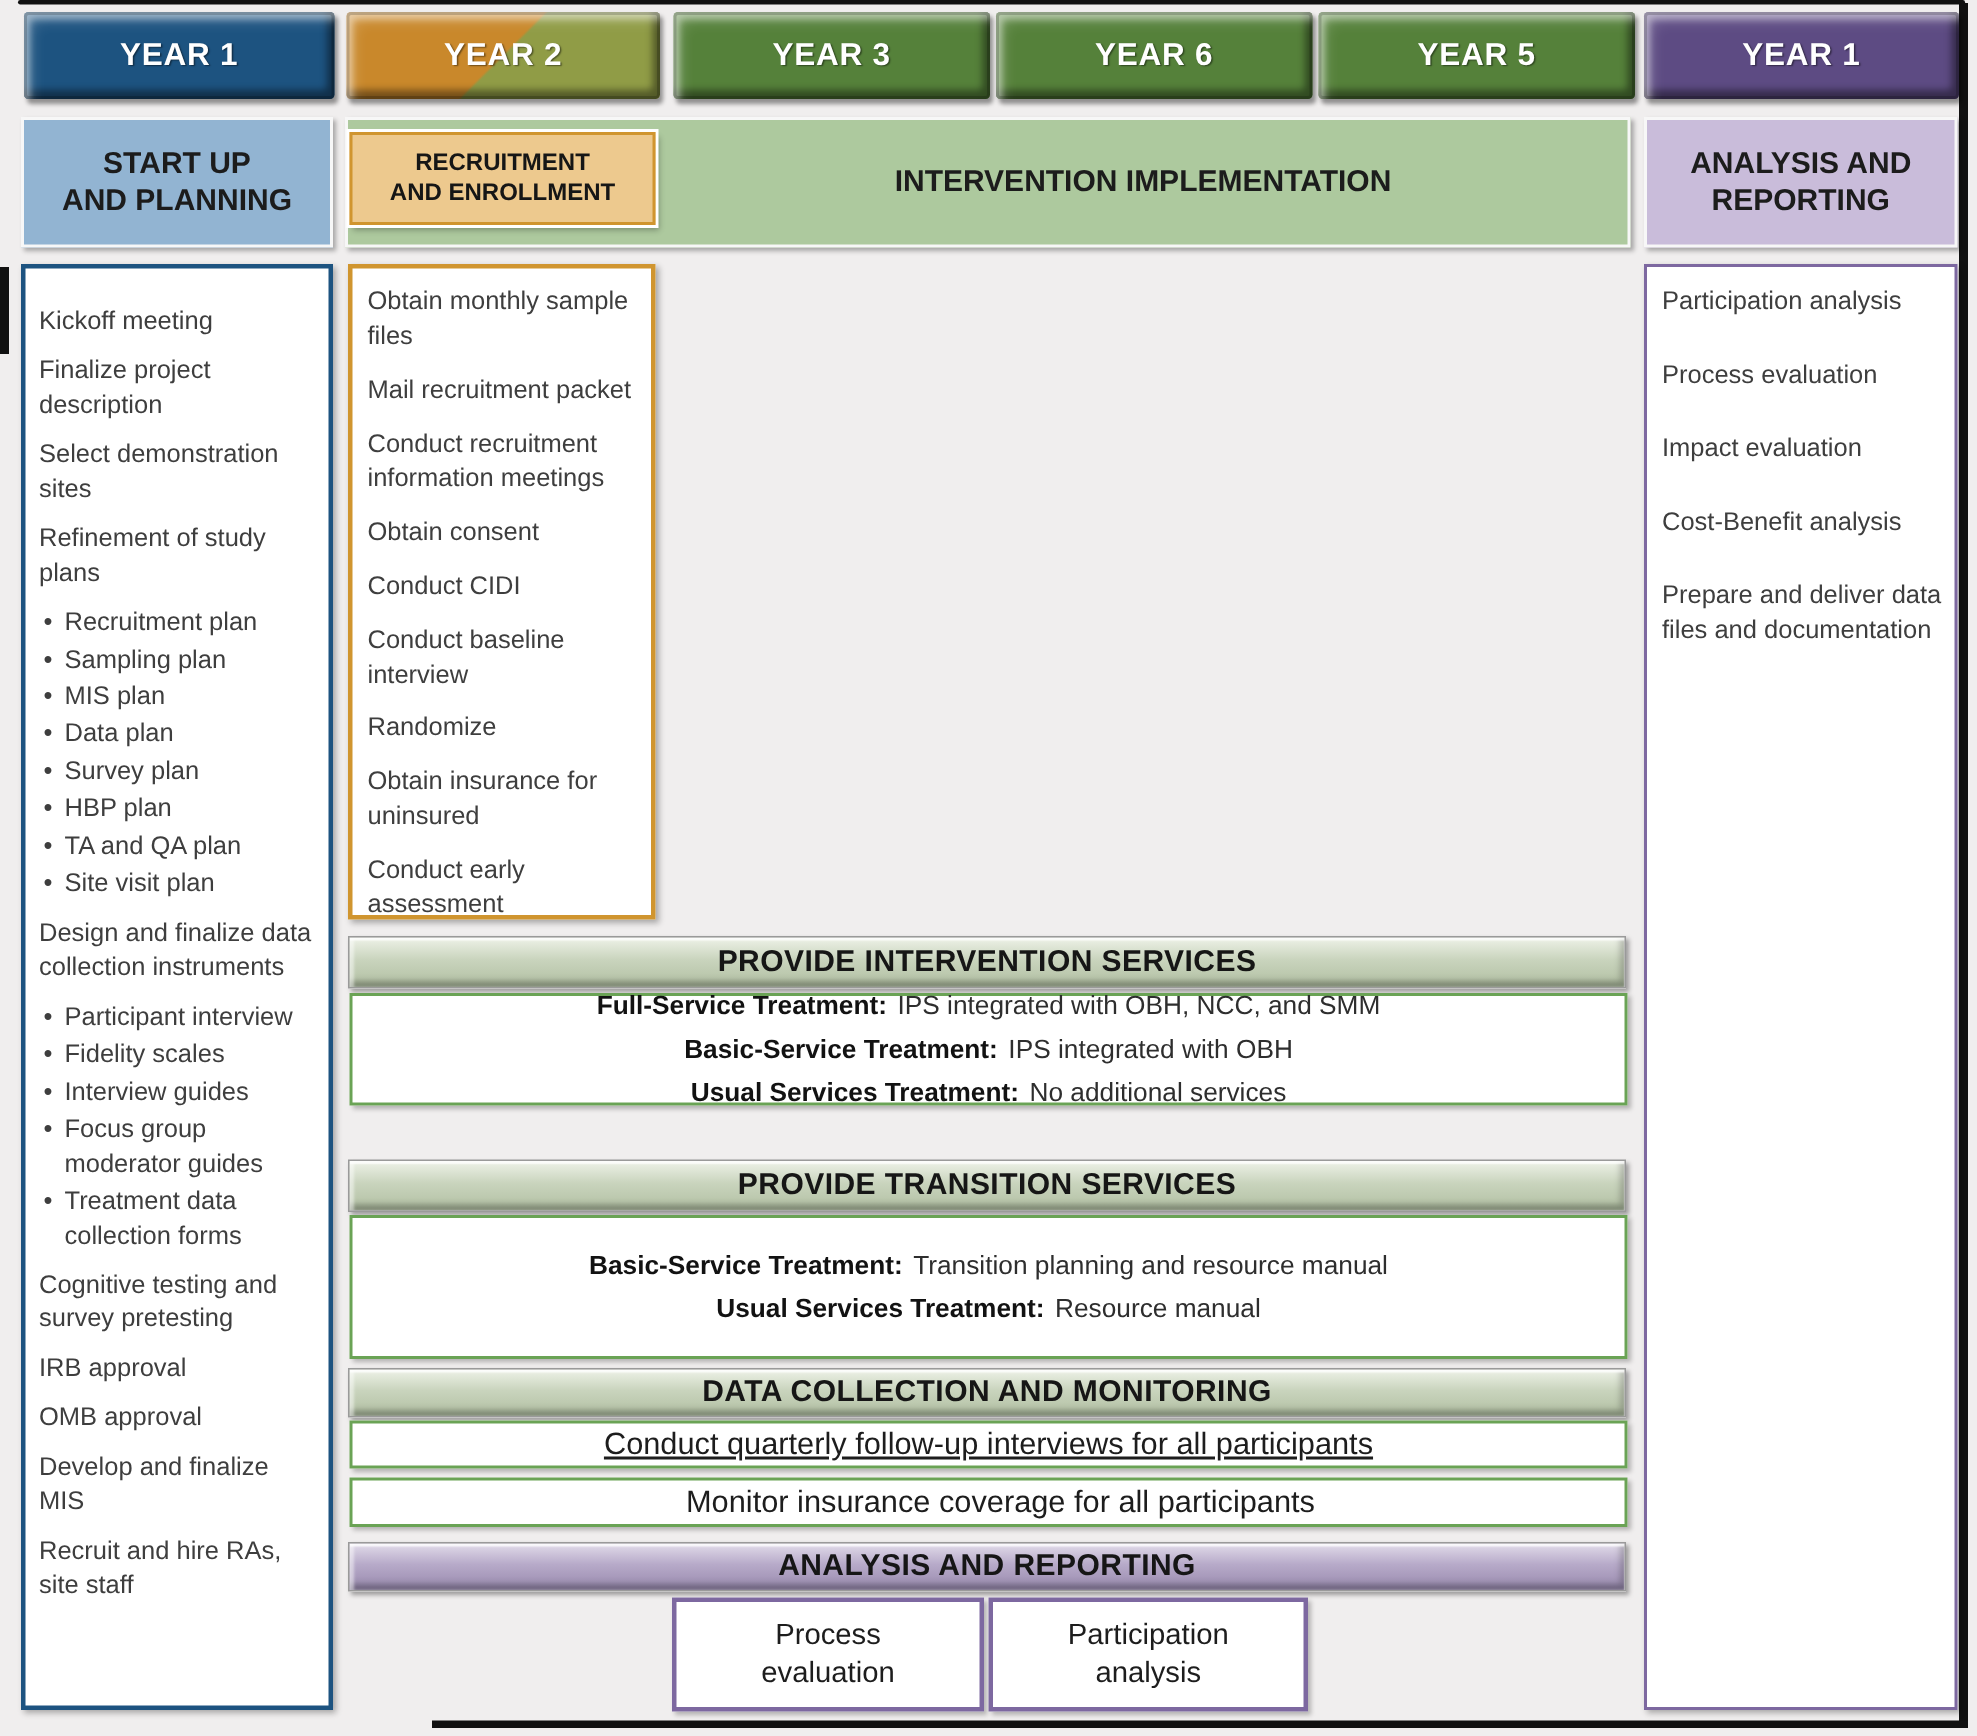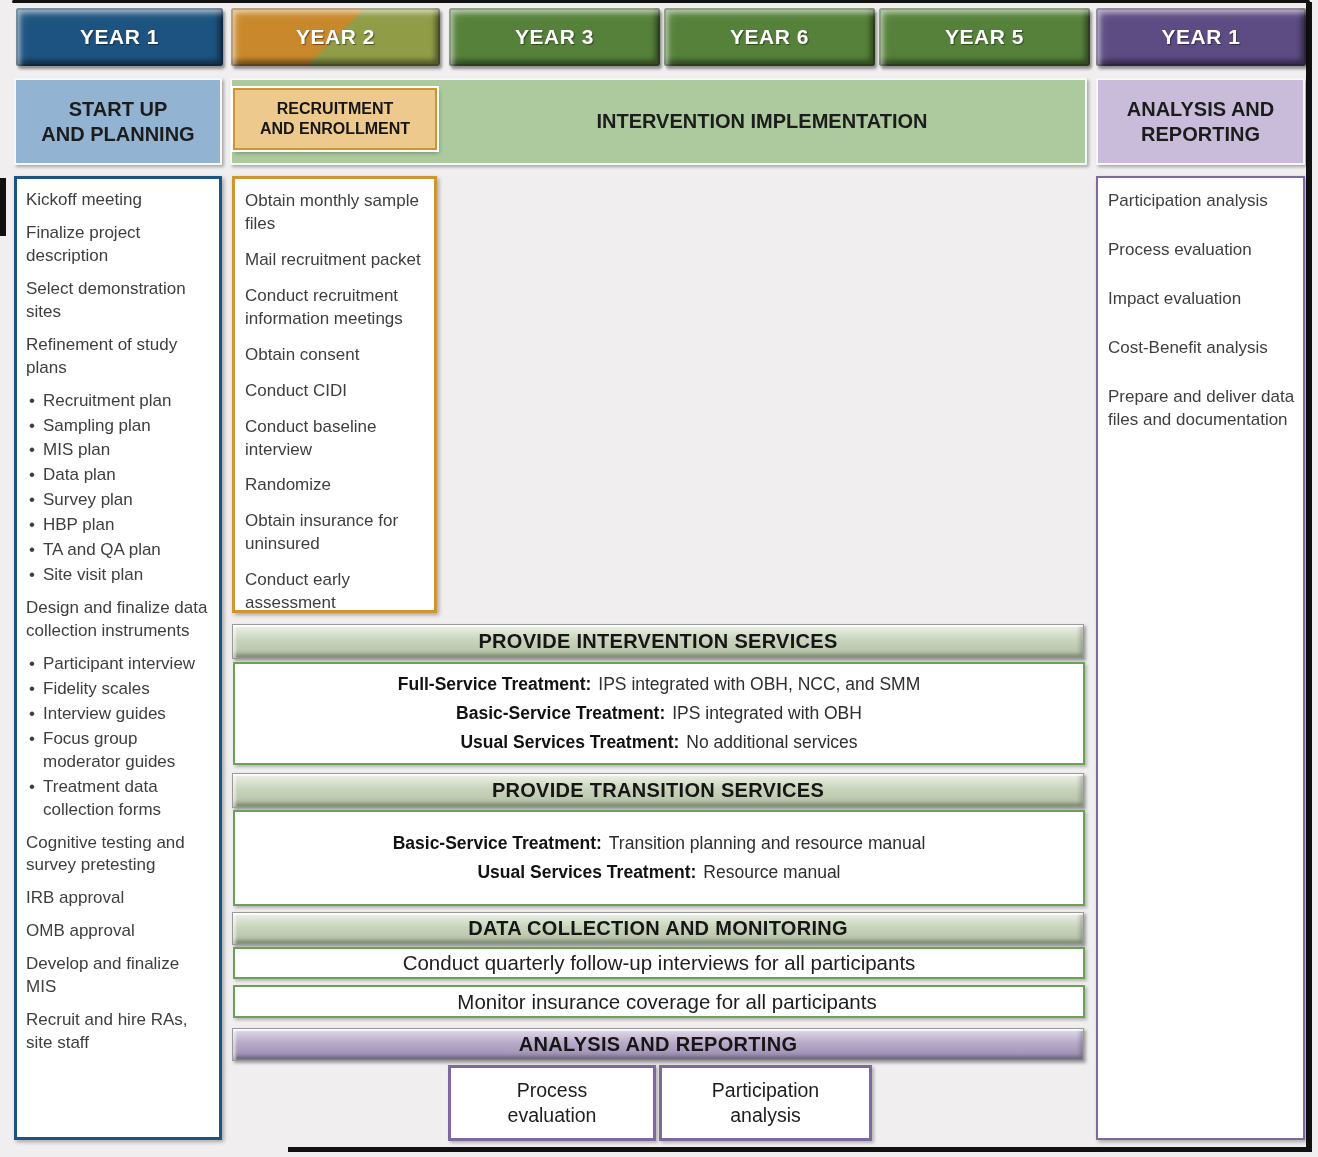--- a/index.html
+++ b/index.html
@@ -61,21 +61,21 @@
   }
   .col-blue{border:3px solid var(--col-border-blue);}
   .col-orange{border:3px solid var(--recruit-border);}
   .col-purple{border:2px solid var(--panel-border-purple);}
   .task{margin:0 0 10px;}
   #recruitment-tasks .task{margin:0 0 13px;}
   #analysis-tasks .task{margin:0 0 26px;}
   .bullet{position:relative;padding-left:17px;margin:0 0 2px;}
   .bullet::before{content:"\2022";position:absolute;left:3px;}
   .bgap{height:8px;}
-  #startup-tasks{padding:10px 8px 0 9px;}
+  #startup-tasks{padding:24px 8px 0 9px;}
   #recruitment-tasks{padding:11px 6px 0 10px;}
   #analysis-tasks{padding:12px 8px 0 10px;}
   
   .mid{position:absolute;left:232px;top:0;width:855px;height:1157px;z-index:1;}
   .bar{
     position:absolute;left:0;width:852px;display:flex;align-items:center;justify-content:center;
     border:1px solid #9a9a9a;box-shadow:2px 2px 3px rgba(0,0,0,.35),inset 0 2px 1px rgba(255,255,255,.8),inset 3px 0 2px rgba(255,255,255,.5),inset -3px -4px 4px rgba(0,0,0,.22);
   }
   .bar span{font-size:20px;font-weight:600;letter-spacing:.3px;color:#161616;}
   .bar-green{background:linear-gradient(180deg,#eef2e8,var(--bar-green) 45%,#b9c6ab 82%,#99a78c 100%);}
@@ -188,38 +188,38 @@
     <div class="task">Impact evaluation</div>
     <div class="task">Cost-Benefit analysis</div>
     <div class="task">Prepare and deliver data files and documentation</div>
   </div>
 
 <div class="mid">
 
   <div class="bar bar-green" style="top:624px;height:35px;">
     <span>PROVIDE INTERVENTION SERVICES</span>
   </div>
-  <div class="panel" style="top:662px;height:103px;">
+  <div class="panel" style="top:662px;height:75px;">
     <div class="trow"><span class="lbl">Full-Service Treatment:</span><span class="txt">IPS integrated with OBH, NCC, and SMM</span></div>
     <div class="trow"><span class="lbl">Basic-Service Treatment:</span><span class="txt">IPS integrated with OBH</span></div>
     <div class="trow"><span class="lbl">Usual Services Treatment:</span><span class="txt">No additional services</span></div>
   </div>
 
   <div class="bar bar-green" style="top:773px;height:35px;">
     <span>PROVIDE TRANSITION SERVICES</span>
   </div>
   <div class="panel" style="top:810px;height:96px;">
     <div class="trow"><span class="lbl">Basic-Service Treatment:</span><span class="txt">Transition planning and resource manual</span></div>
     <div class="trow"><span class="lbl">Usual Services Treatment:</span><span class="txt">Resource manual</span></div>
   </div>
 
   <div class="bar bar-green" style="top:912px;height:33px;">
     <span>DATA COLLECTION AND MONITORING</span>
   </div>
-  <div class="drow" style="top:947px;height:32px;">
+  <div class="drow" style="top:947px;height:32px;text-decoration:underline;">
       <span>Conduct quarterly follow-up interviews for all participants</span>
     </div>
   <div class="drow" style="top:985px;height:33px;padding-left:16px;">
       <span>Monitor insurance coverage for all participants</span>
     </div>
 
   <div class="bar bar-purple" style="top:1028px;height:33px;">
     <span>ANALYSIS AND REPORTING</span>
   </div>
   <div class="bbox" style="left:216px;width:208px;">

